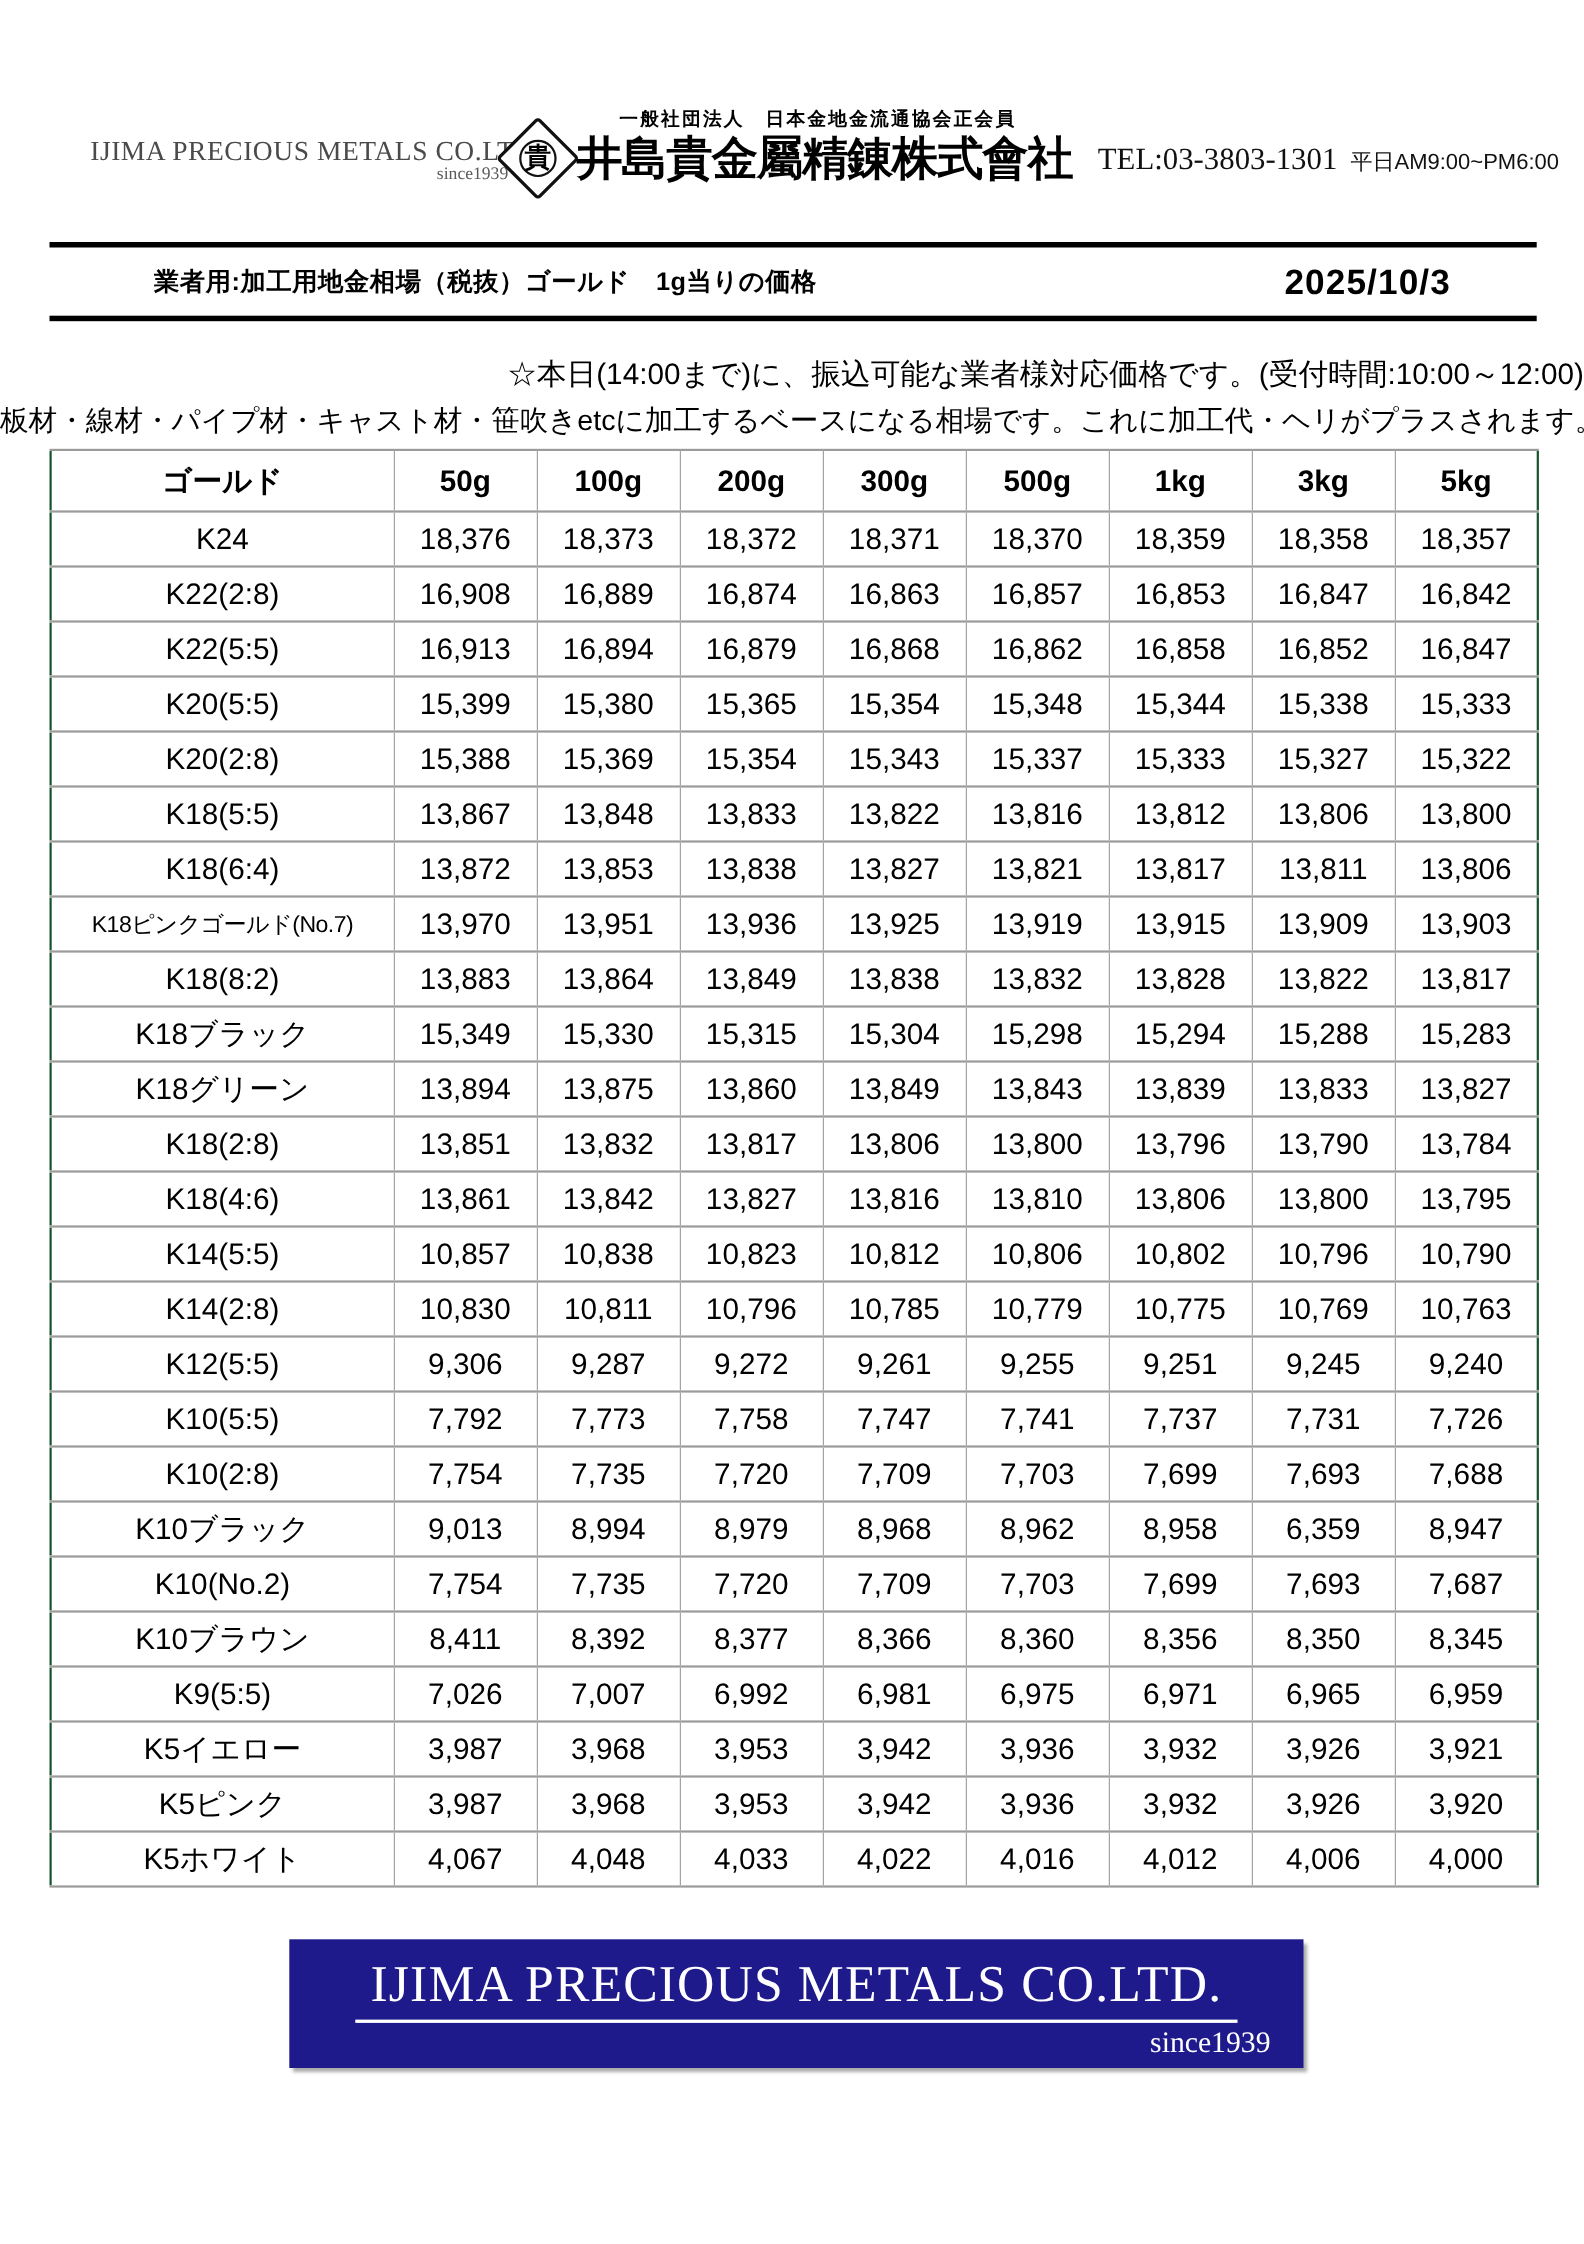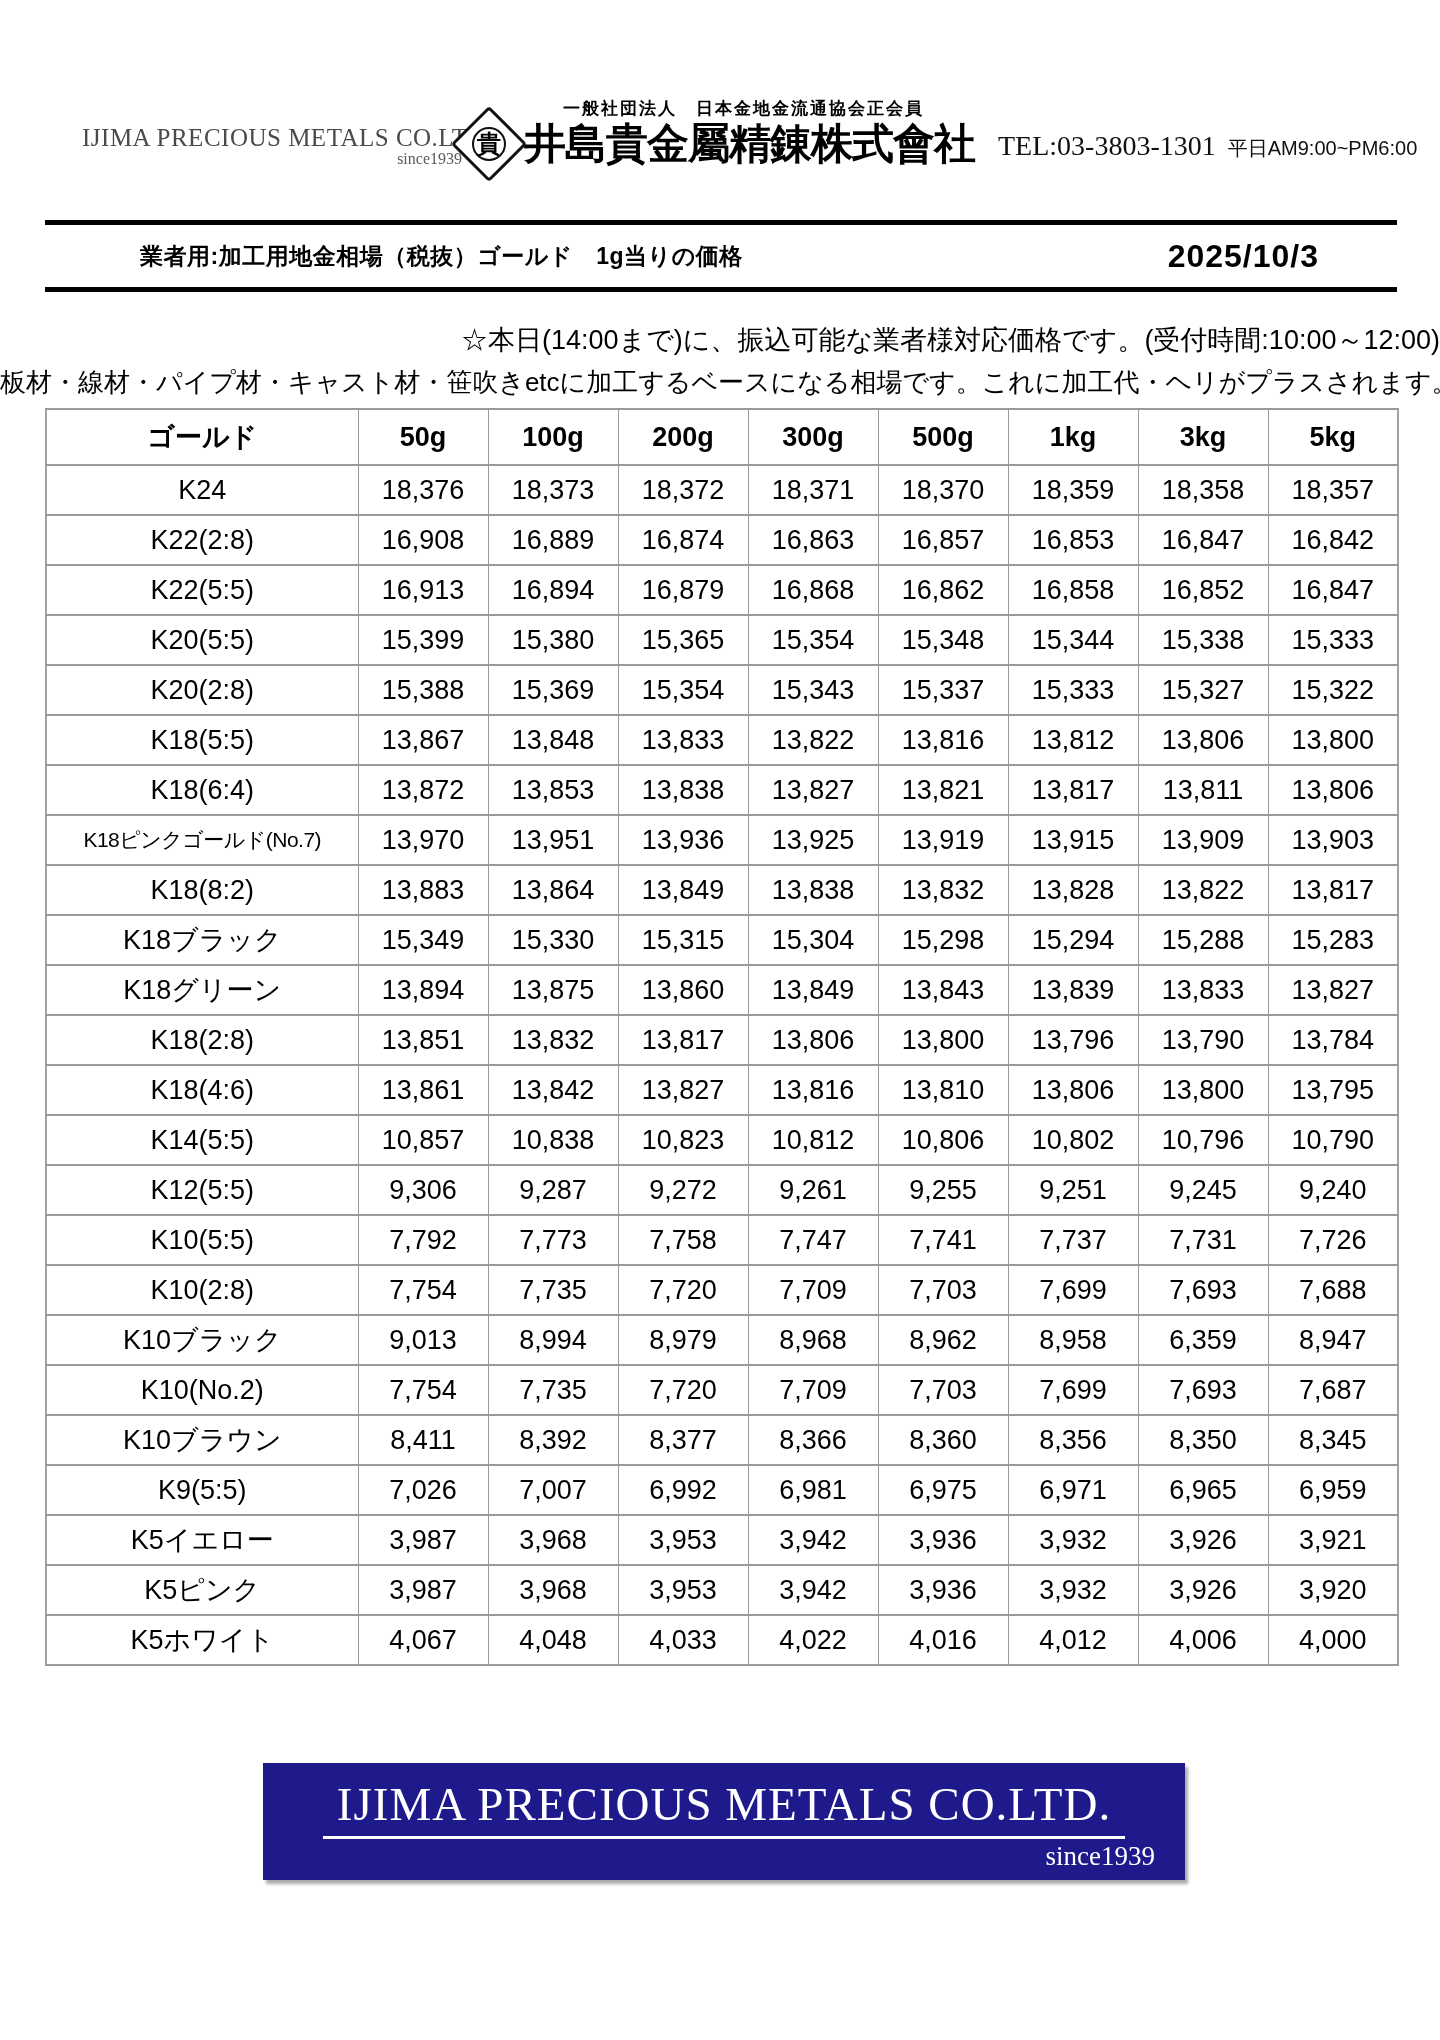--- a/index.html
+++ b/index.html
@@ -28,21 +28,21 @@
     border-top:5px solid #000; border-bottom:5px solid #000;
     display:flex; align-items:center; justify-content:space-between; padding:0 78px 0 95px; }
   .doc-title { font-size:23px; font-weight:bold; letter-spacing:0.5px; white-space:nowrap; }
   .doc-date { font-size:32px; font-weight:bold; letter-spacing:1px; }
 
   
   .notice1 { position:absolute; top:322px; left:0; width:100%; text-align:right; font-size:27px; font-weight:normal; letter-spacing:0px; white-space:nowrap; }
   .notice2 { position:absolute; top:365px; left:0; width:100%; text-align:center; font-size:26px; font-weight:normal; white-space:nowrap; }
 
   
-  table.price { position:absolute; top:408px; left:45px; width:1352px; border-collapse:collapse; table-layout:fixed; background:#fff; border:2px solid #a3a3a3; }
+  table.price { position:absolute; top:408px; left:45px; width:1352px; border-collapse:collapse; table-layout:fixed; background:#fff; border:2px solid #14532d; }
   table.price col.c-label { width:312px; }
   table.price col.c-val { width:130px; }
   table.price th, table.price td { border-left:1px solid #9b9b9b; border-right:1px solid #9b9b9b; border-top:2px solid #9b9b9b; border-bottom:2px solid #9b9b9b; text-align:center; vertical-align:middle; overflow:hidden; white-space:nowrap; }
   table.price th { height:56px; font-size:27px; font-weight:bold; }
   table.price td { height:50px; font-size:27px; font-weight:normal; }
   td.label { font-size:26px; }
   td.label.long { font-size:21px; letter-spacing:-0.5px; }
 
   
   .footer-banner { position:absolute; top:1763px; left:263px; width:922px; height:117px; background:#1e1a8c; box-shadow:3px 4px 3px #aaa; padding-top:14px; }
@@ -256,20 +256,31 @@
           <td>10,857</td>
           <td>10,838</td>
           <td>10,823</td>
           <td>10,812</td>
           <td>10,806</td>
           <td>10,802</td>
           <td>10,796</td>
           <td>10,790</td>
         </tr>
         <tr>
+          <td class="label">K14(2:8)</td>
+          <td>10,830</td>
+          <td>10,811</td>
+          <td>10,796</td>
+          <td>10,785</td>
+          <td>10,779</td>
+          <td>10,775</td>
+          <td>10,769</td>
+          <td>10,763</td>
+        </tr>
+        <tr>
           <td class="label">K12(5:5)</td>
           <td>9,306</td>
           <td>9,287</td>
           <td>9,272</td>
           <td>9,261</td>
           <td>9,255</td>
           <td>9,251</td>
           <td>9,245</td>
           <td>9,240</td>
         </tr>

